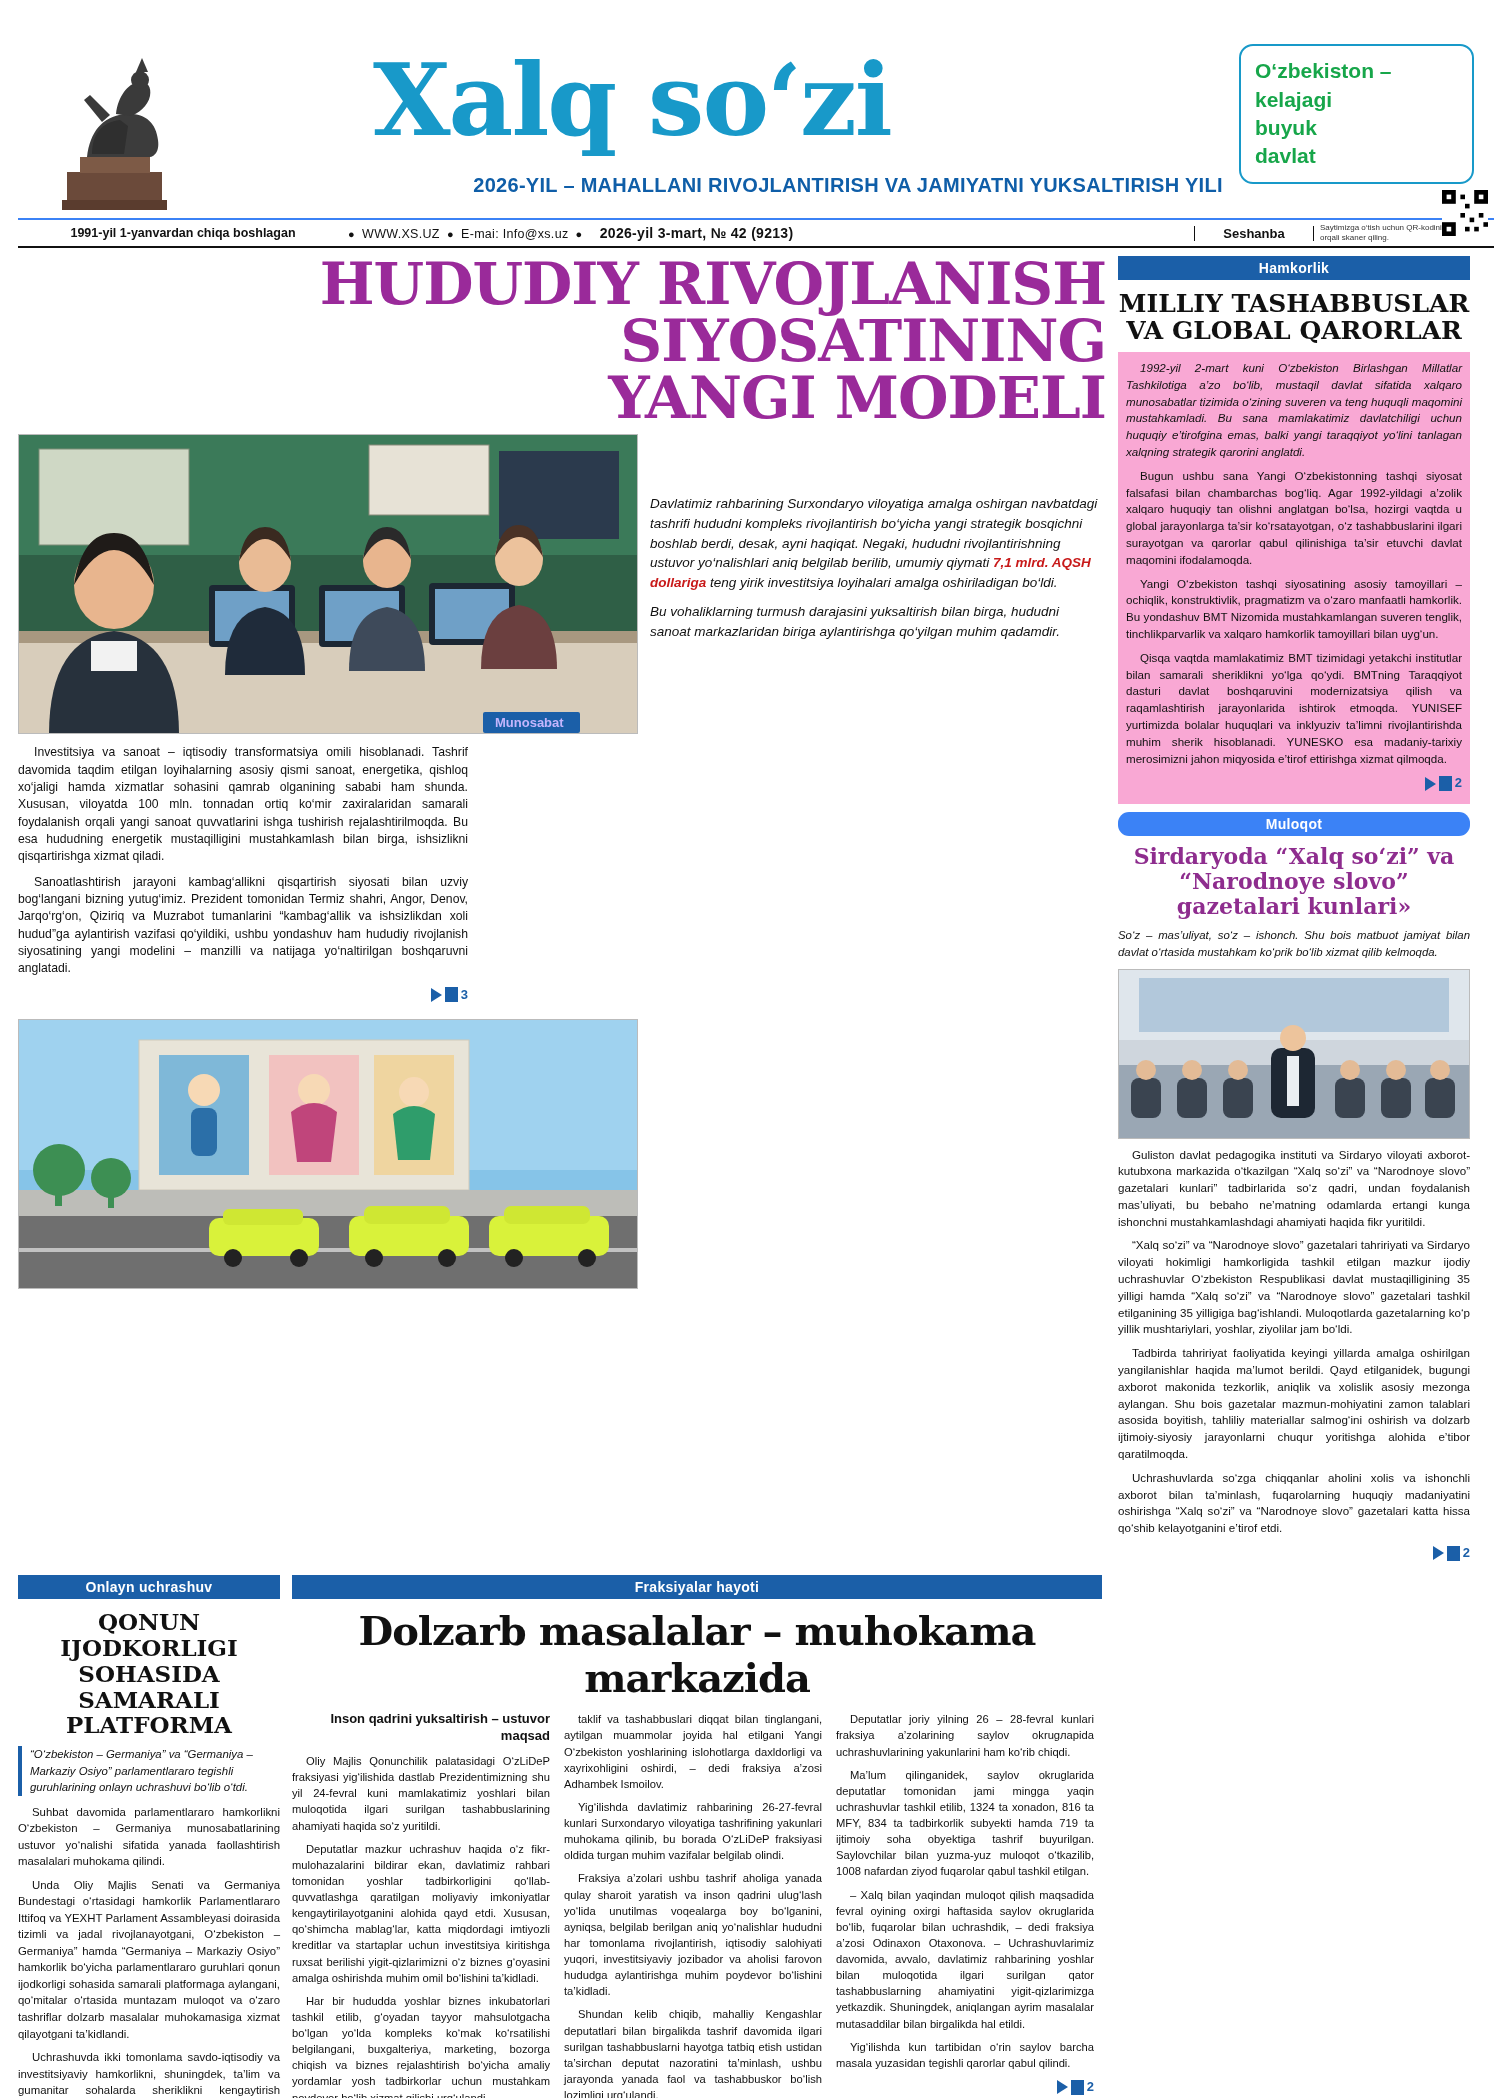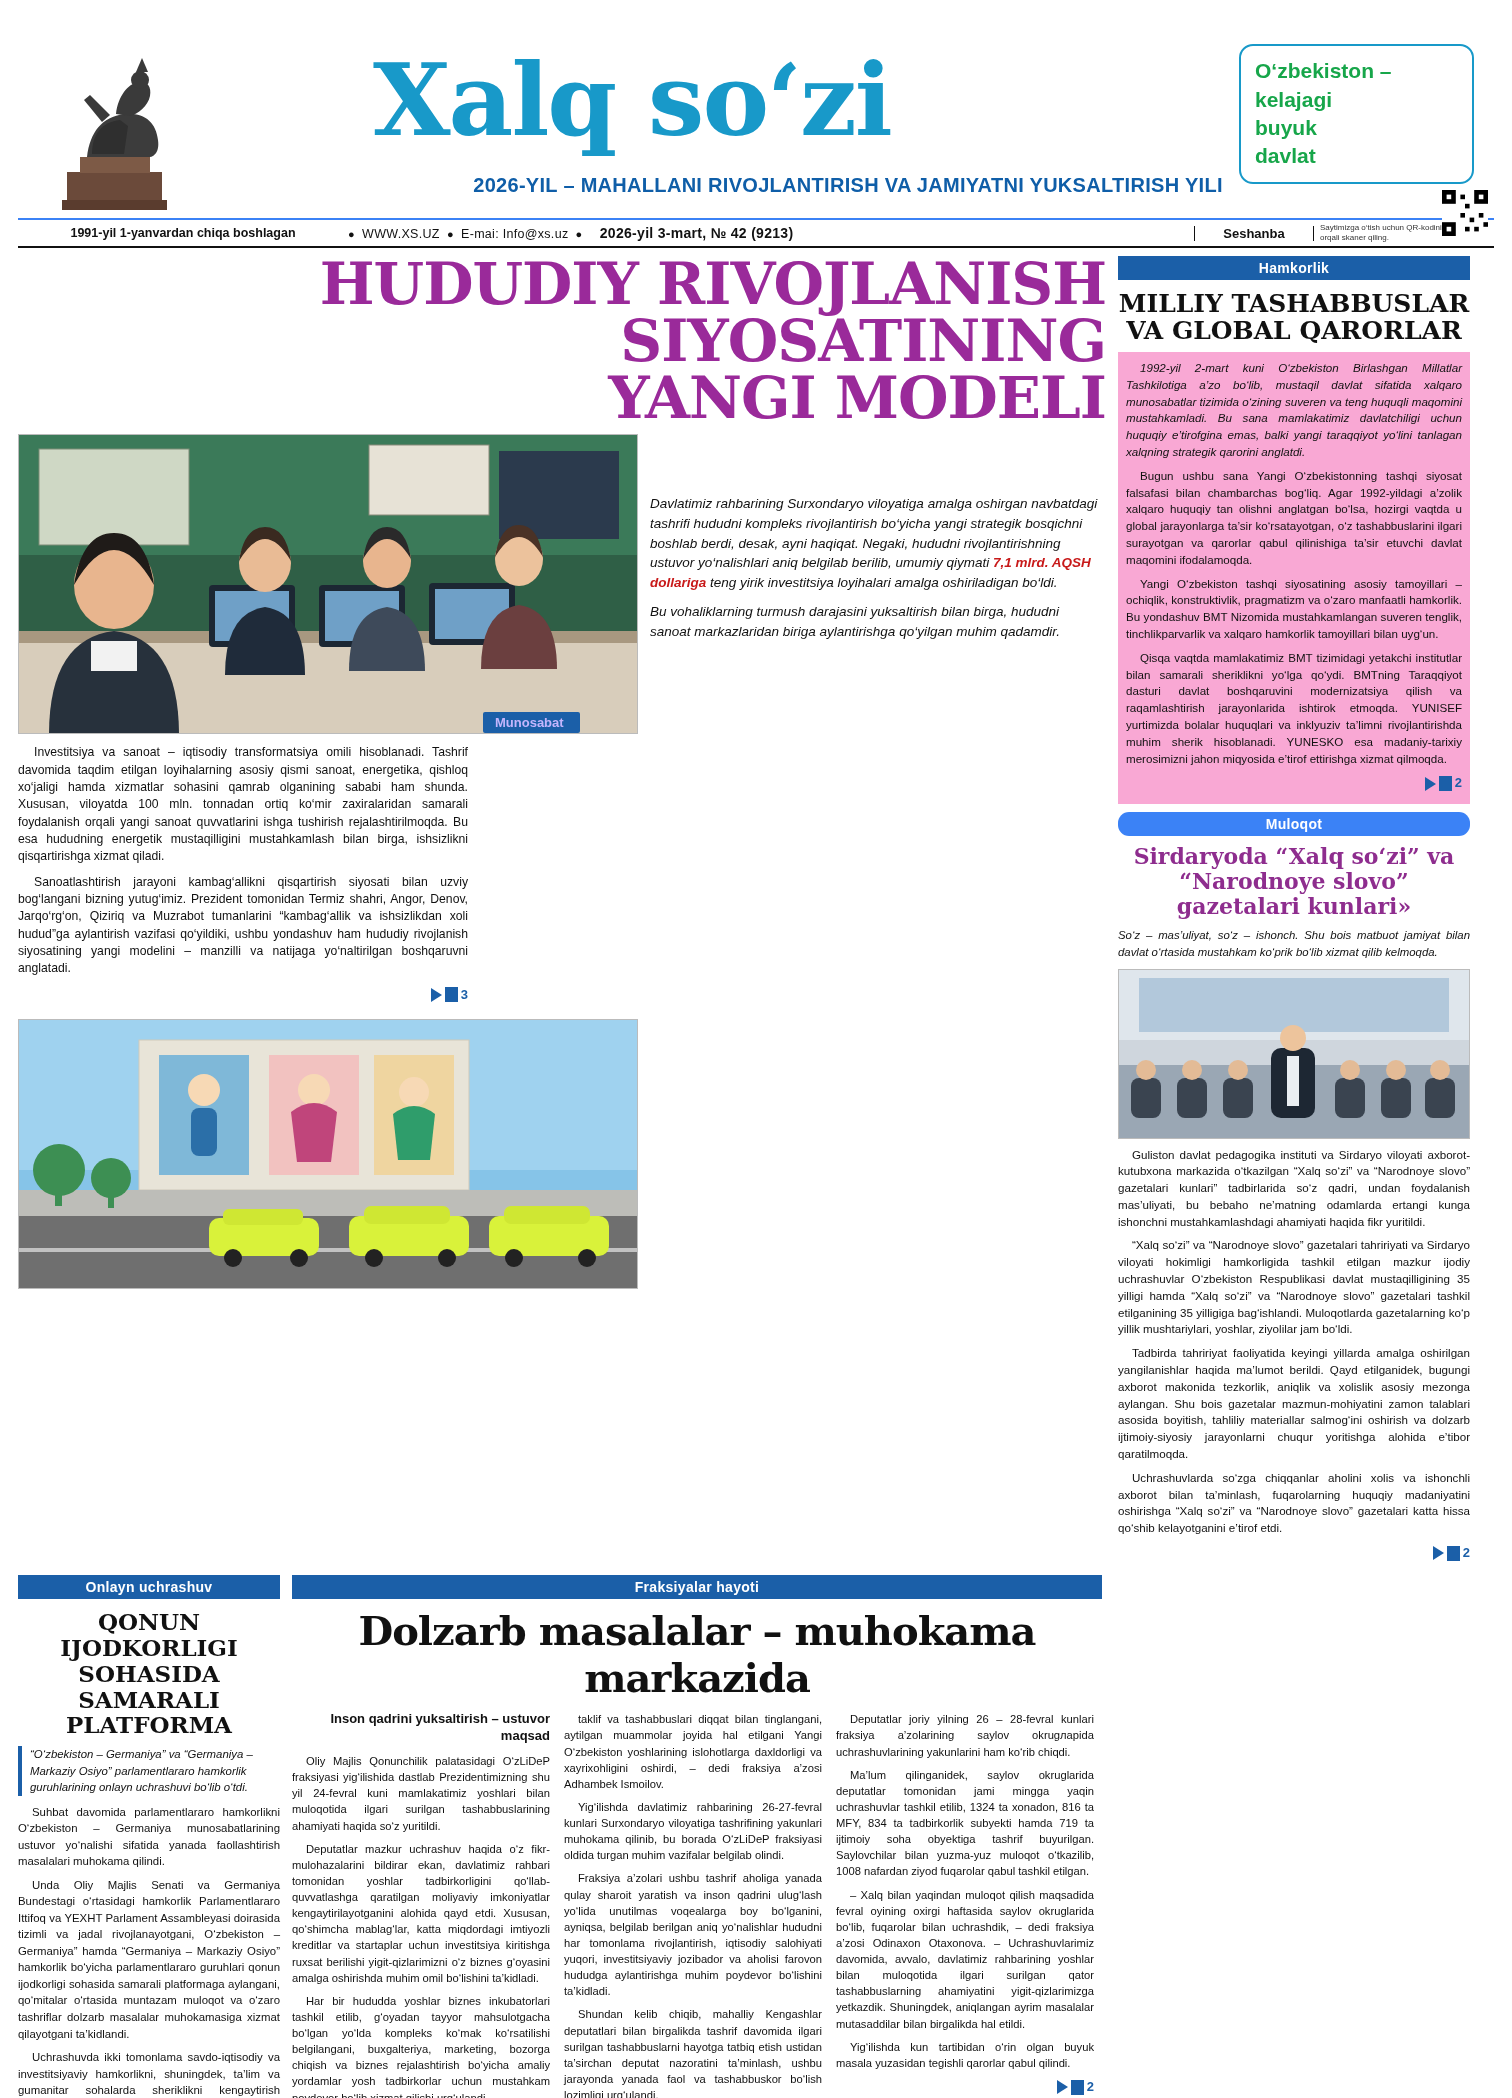--- a/index.html
+++ b/index.html
@@ -373,21 +373,21 @@
         </div>
       </div>
     </div>
   </div>
 
   <div class="bottom">
 
     <div class="bcol1">
       <div class="ribbon">Onlayn uchrashuv</div>
       <div class="sec-title">QONUN IJODKORLIGI SOHASIDA SAMARALI PLATFORMA</div>
-      <div class="quoteblock">“O‘zbekiston – Germaniya” va “Germaniya – Markaziy Osiyo” parlamentlararo hamkorlik guruhlarining onlayn uchrashuvi bo‘lib o‘tdi.</div>
+      <div class="quoteblock">“O‘zbekiston – Germaniya” va “Germaniya – Markaziy Osiyo” parlamentlararo tegishli guruhlarining onlayn uchrashuvi bo‘lib o‘tdi.</div>
       <div class="body-sm" style="margin-top:8px;">
         <p>Suhbat davomida parlamentlararo hamkorlikni O‘zbekiston – Germaniya munosabatlarining ustuvor yo‘nalishi sifatida yanada faollashtirish masalalari muhokama qilindi.</p>
         <p>Unda Oliy Majlis Senati va Germaniya Bundestagi o‘rtasidagi hamkorlik Parlamentlararo Ittifoq va YEXHT Parlament Assambleyasi doirasida tizimli va jadal rivojlanayotgani, O‘zbekiston – Germaniya” hamda “Germaniya – Markaziy Osiyo” hamkorlik bo‘yicha parlamentlararo guruhlari qonun ijodkorligi sohasida samarali platformaga aylangani, qo‘mitalar o‘rtasida muntazam muloqot va o‘zaro tashriflar dolzarb masalalar muhokamasiga xizmat qilayotgani ta’kidlandi.</p>
         <p>Uchrashuvda ikki tomonlama savdo-iqtisodiy va investitsiyaviy hamkorlikni, shuningdek, ta’lim va gumanitar sohalarda sheriklikni kengaytirish muhimligiga urg‘u berildi.</p>
 
       </div>
 
     </div>
 
     <div class="bcol2">
@@ -405,21 +405,21 @@
         <div class="fcol">
           <p>taklif va tashabbuslari diqqat bilan tinglangani, aytilgan muammolar joyida hal etilgani Yangi O‘zbekiston yoshlarining islohotlarga daxldorligi va xayrixohligini oshirdi, – dedi fraksiya a’zosi Adhambek Ismoilov.</p>
           <p>Yig‘ilishda davlatimiz rahbarining 26-27-fevral kunlari Surxondaryo viloyatiga tashrifining yakunlari muhokama qilinib, bu borada O‘zLiDeP fraksiyasi oldida turgan muhim vazifalar belgilab olindi.</p>
           <p>Fraksiya a’zolari ushbu tashrif aholiga yanada qulay sharoit yaratish va inson qadrini ulug‘lash yo‘lida unutilmas voqealarga boy bo‘lganini, ayniqsa, belgilab berilgan aniq yo‘nalishlar hududni har tomonlama rivojlantirish, iqtisodiy salohiyati yuqori, investitsiyaviy jozibador va aholisi farovon hududga aylantirishga muhim poydevor bo‘lishini ta’kidladi.</p>
           <p>Shundan kelib chiqib, mahalliy Kengashlar deputatlari bilan birgalikda tashrif davomida ilgari surilgan tashabbuslarni hayotga tatbiq etish ustidan ta’sirchan deputat nazoratini ta’minlash, ushbu jarayonda yanada faol va tashabbuskor bo‘lish lozimligi urg‘ulandi.</p>
         </div>
         <div class="fcol">
           <p>Deputatlar joriy yilning 26 – 28-fevral kunlari fraksiya a’zolarining saylov okrugларida uchrashuvlarining yakunlarini ham ko‘rib chiqdi.</p>
           <p>Ma’lum qilinganidek, saylov okruglarida deputatlar tomonidan jami mingga yaqin uchrashuvlar tashkil etilib, 1324 ta xonadon, 816 ta MFY, 834 ta tadbirkorlik subyekti hamda 719 ta ijtimoiy soha obyektiga tashrif buyurilgan. Saylovchilar bilan yuzma-yuz muloqot o‘tkazilib, 1008 nafardan ziyod fuqarolar qabul tashkil etilgan.</p>
           <p>– Xalq bilan yaqindan muloqot qilish maqsadida fevral oyining oxirgi haftasida saylov okruglarida bo‘lib, fuqarolar bilan uchrashdik, – dedi fraksiya a’zosi Odinaxon Otaxonova. – Uchrashuvlarimiz davomida, avvalo, davlatimiz rahbarining yoshlar bilan muloqotida ilgari surilgan qator tashabbuslarning ahamiyatini yigit-qizlarimizga yetkazdik. Shuningdek, aniqlangan ayrim masalalar mutasaddilar bilan birgalikda hal etildi.</p>
-          <p>Yig‘ilishda kun tartibidan o‘rin olgan buyuk masala yuzasidan tegishli qarorlar qabul qilindi.</p>
+          <p>Yig‘ilishda kun tartibidan o‘rin saylov barcha masala yuzasidan tegishli qarorlar qabul qilindi.</p>
           <div class="arrow-right">
             <span class="pagearrow">
               <span class="tri"></span>
                 <span class="sq"></span>
               <span>2</span>
             </span>
           </div>
         </div>
       </div>
 

